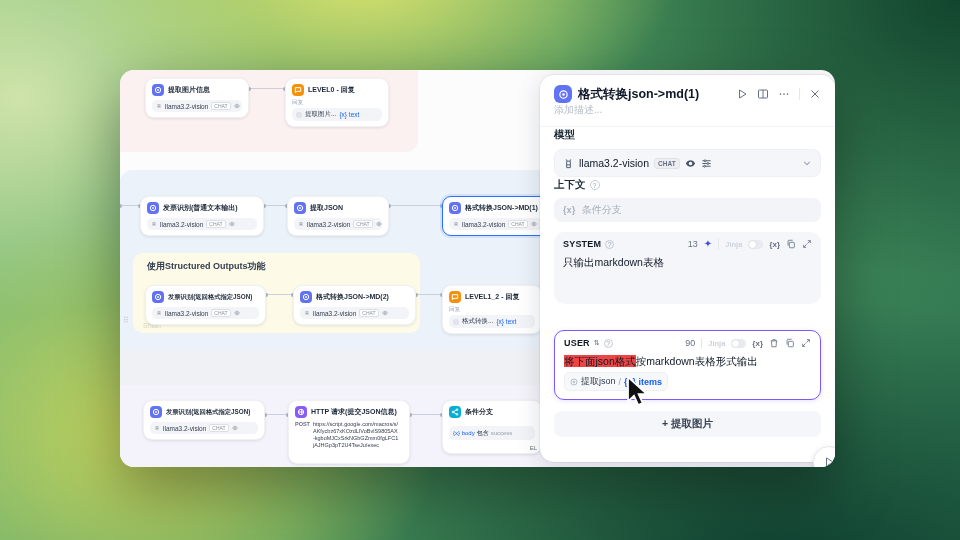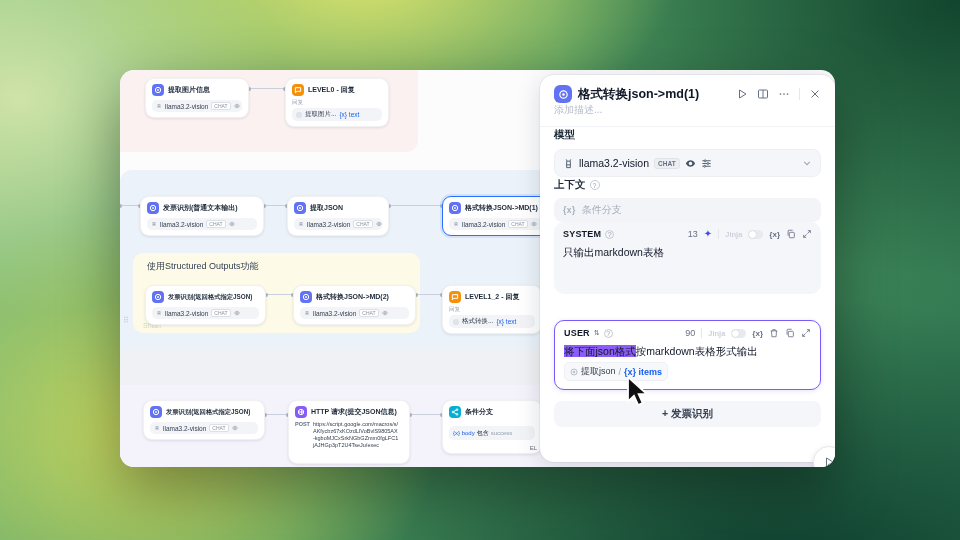--- a/index.html
+++ b/index.html
@@ -19,21 +19,21 @@
     background:#fcfcfd;border-radius:14px;overflow:hidden;
     box-shadow:0 24px 60px rgba(0,0,0,.38);
   }
   
   .grp{position:absolute;}
   .grp-pink{left:0;top:0;width:298px;height:82px;background:#fcf1f1;border-radius:14px 0 12px 0;}
   .grp-blue{left:0;top:100px;width:715px;height:180px;background:#ebf2f9;border-radius:12px 0 0 0;}
   .grp-gray{left:0;top:280px;width:715px;height:35px;background:#f0f1f4;}
   .grp-lav{left:0;top:315px;width:715px;height:82px;background:#f4f2fa;}
   .grp-yellow{left:13px;top:183px;width:287px;height:80px;background:#fdfbe7;border-radius:10px;}
-  .grp-label{position:absolute;left:14px;top:7px;font-size:9px;font-weight:400;color:#344054;}
+  .grp-label{position:absolute;left:14px;top:7px;font-size:9px;font-weight:700;color:#344054;}
   .grp-watermark{position:absolute;left:10px;bottom:4px;font-size:7px;color:#d8d4bd;}
   
   .conn{position:absolute;height:1px;background:#c9cfdb;z-index:2;}
   .conn::before,.conn::after{content:"";position:absolute;top:-1.5px;width:4px;height:4px;border-radius:50%;background:#aab2c2;}
   .conn::before{left:-2px;}
   .conn::after{right:-2px;}
   
   .node{
     position:absolute;background:#fff;border:1px solid rgba(16,24,40,.06);
     border-radius:9px;box-shadow:0 1px 3px rgba(16,24,40,.10);
@@ -91,35 +91,35 @@
   .mi{color:#475467;display:flex;}
   .mi svg{width:11px;height:11px;}
   .chev{margin-left:auto;color:#98a2b3;display:flex;}
   .chev svg{width:10px;height:10px;}
   .ctx-input{
     margin-top:6px;height:24px;border-radius:8px;background:#f2f4f8;
     display:flex;align-items:center;gap:6px;padding:0 9px;color:#a6aebc;font-size:10px;
   }
   .vx{font-size:8.5px;font-weight:700;letter-spacing:.5px;}
   .msg{border-radius:10px;padding:7px 9px;box-sizing:border-box;}
-  .msg-sys{background:#f5f6f9;height:72px;}
+  .msg-sys{margin-top:10px;background:#f5f6f9;height:72px;}
   .msg-user{margin-top:26px;background:#fff;border:1.5px solid #7a5af8;min-height:70px;box-shadow:0 1px 5px rgba(122,90,248,.18);position:relative;}
   .msg-head{display:flex;align-items:center;gap:4px;}
   .msg-role{font-size:9px;font-weight:800;color:#101828;letter-spacing:.2px;}
   .sortgl{font-size:7px;color:#667085;}
   .msg-right{margin-left:auto;display:flex;align-items:center;gap:6px;color:#667085;}
   .msg-right svg{width:10px;height:10px;display:block;}
   .msg-count{font-size:9px;}
   .sparkle{color:#444ce7;font-size:10px;line-height:1;}
   .jinja{font-size:7.5px;color:#ccd2dc;font-weight:700;text-align:right;}
   .toggle{width:15px;height:9px;border-radius:5px;background:#e7eaee;position:relative;}
   .toggle::after{content:"";position:absolute;left:1px;top:1px;width:7px;height:7px;border-radius:50%;background:#fff;box-shadow:0 0 1px rgba(0,0,0,.25);}
   .vx-sm{font-size:8px;font-weight:700;}
   .msg-body{margin-top:6px;font-size:10.5px;color:#101828;line-height:1.35;}
-  .hl{background:#8b5cf6;}
+  .hl{background:#ef4444;}
   .var-chip{
     margin-top:4px;display:inline-flex;align-items:center;gap:3px;
     background:#f7f8fa;border:1px solid #eef0f4;border-radius:5px;padding:2px 5px;
     font-size:9px;color:#354052;
   }
   .var-chip .slash{color:#98a2b3;}
   .var-chip .vpath{color:#155eef;font-weight:600;}
   .var-chip svg{width:8px;height:8px;color:#98a2b3;display:block;}
   .add-msg{
     margin-top:11px;height:26px;border-radius:8px;background:#f4f6f9;
@@ -561,21 +561,21 @@
             <circle cx="12" cy="12" r="9"></circle>
             <path d="M12 8v8M8 12h8"></path>
           </svg>
         <span>提取json</span>
         <span class="slash">/</span>
         <span class="vpath">{x} items</span>
       </div>
     </div>
 
     <div class="add-msg">
-      <span>+ 发票识别</span>
+      <span>+ 提取图片</span>
     </div>
   </div>
 
   <div class="drag-handle">⠿</div>
 
   <div class="play-fab">
     <svg viewBox="0 0 24 24" fill="none" stroke="currentColor" stroke-width="2">
         <path d="M7 4l13 8-13 8z"></path>
       </svg>
   </div>

